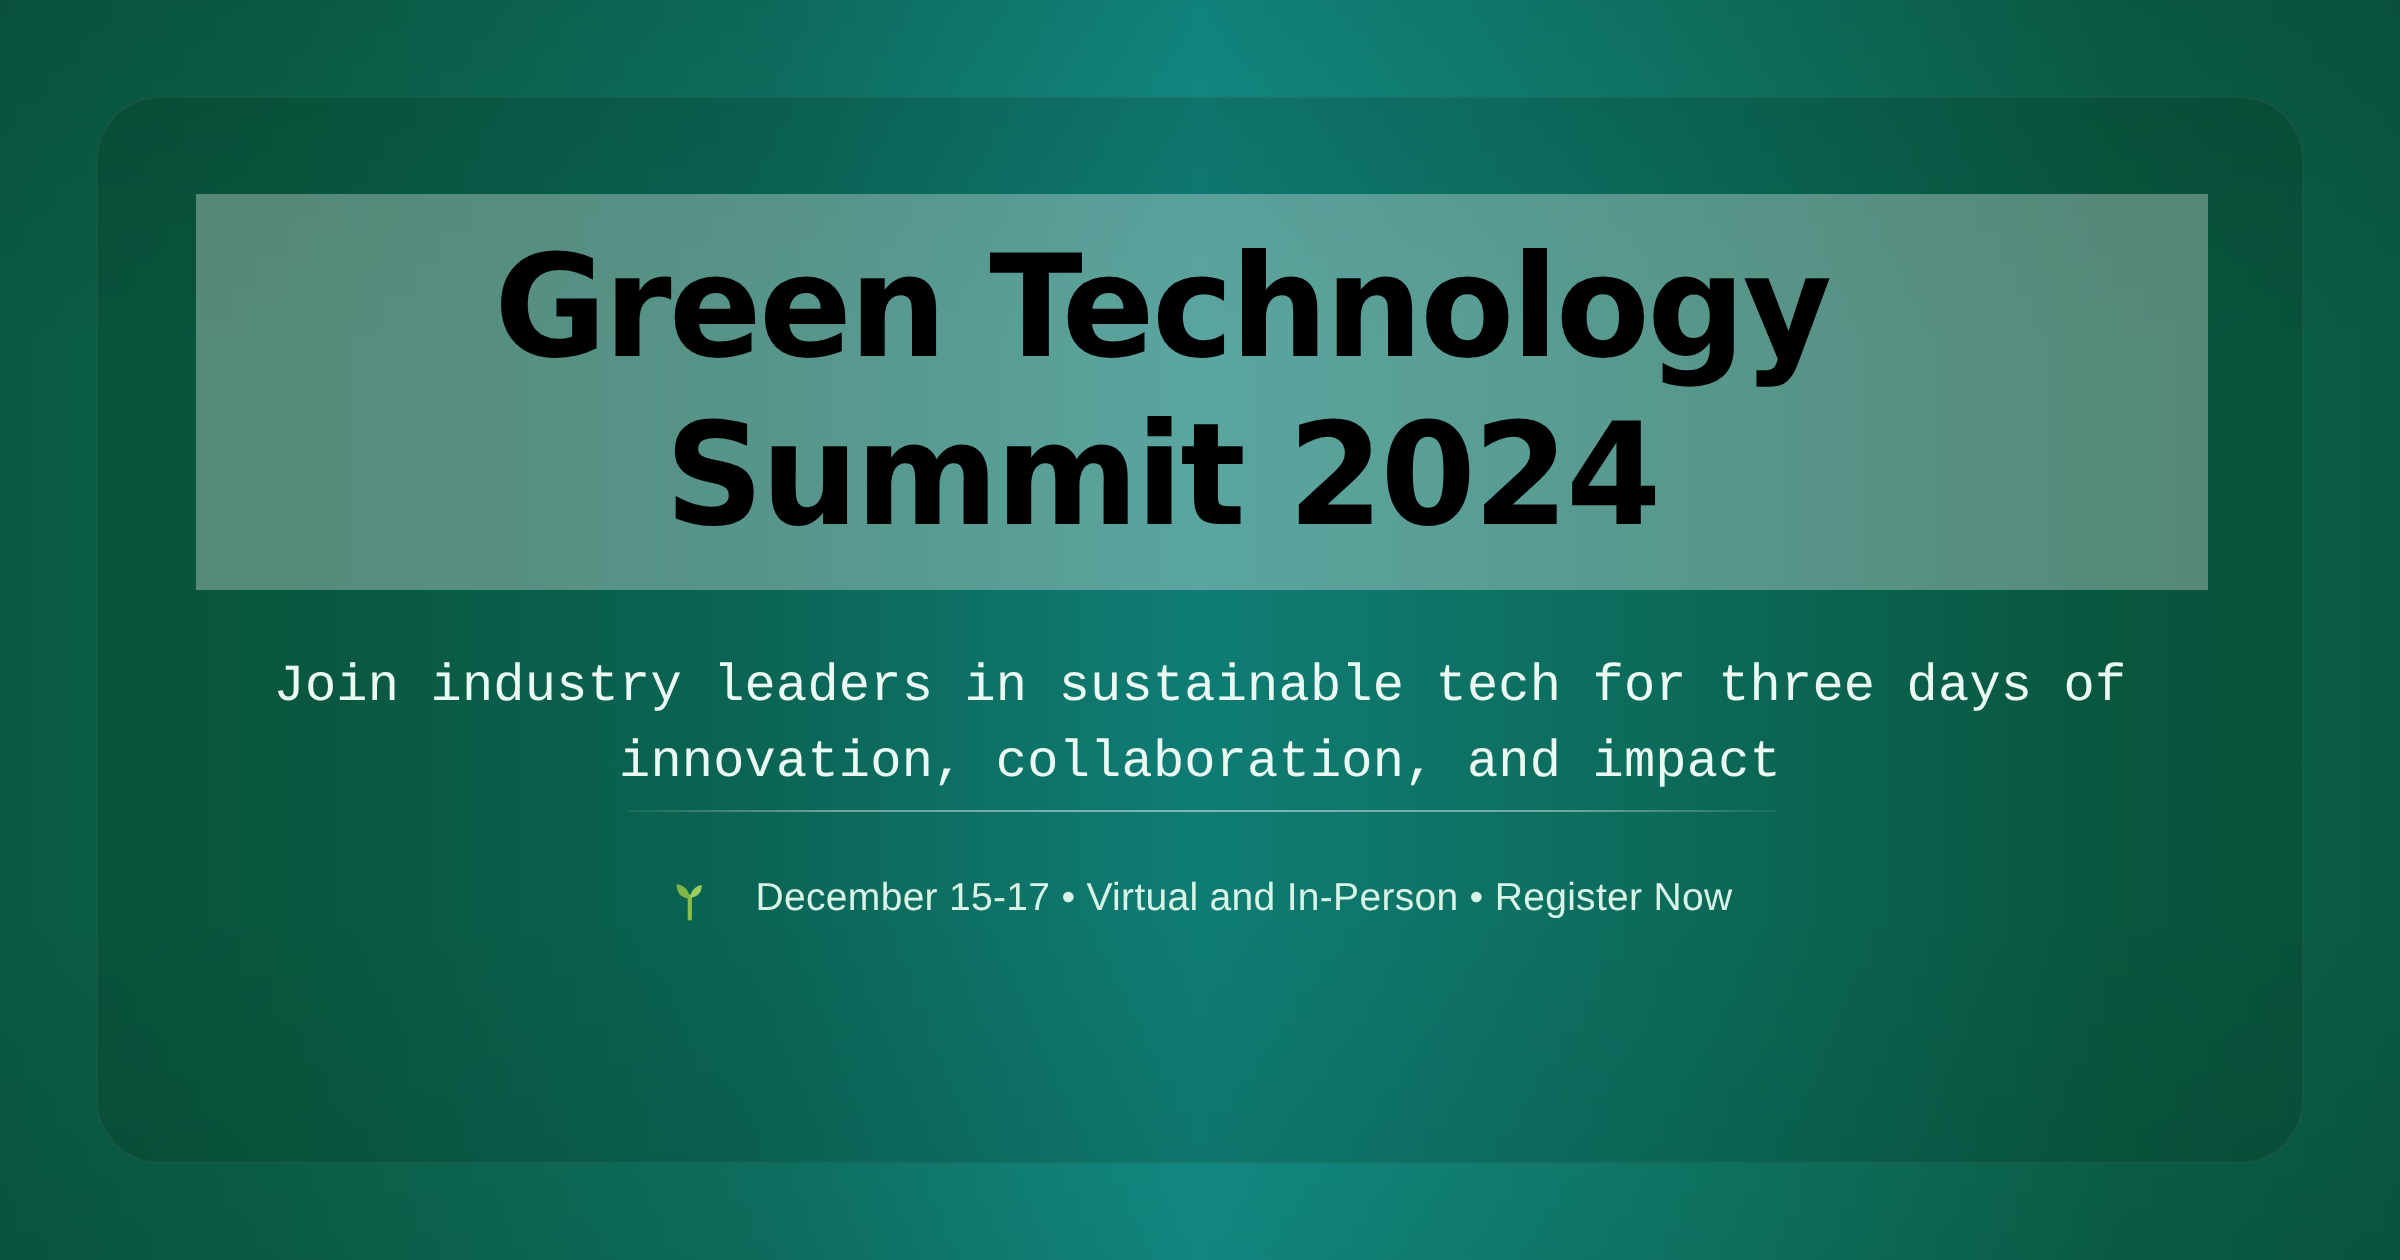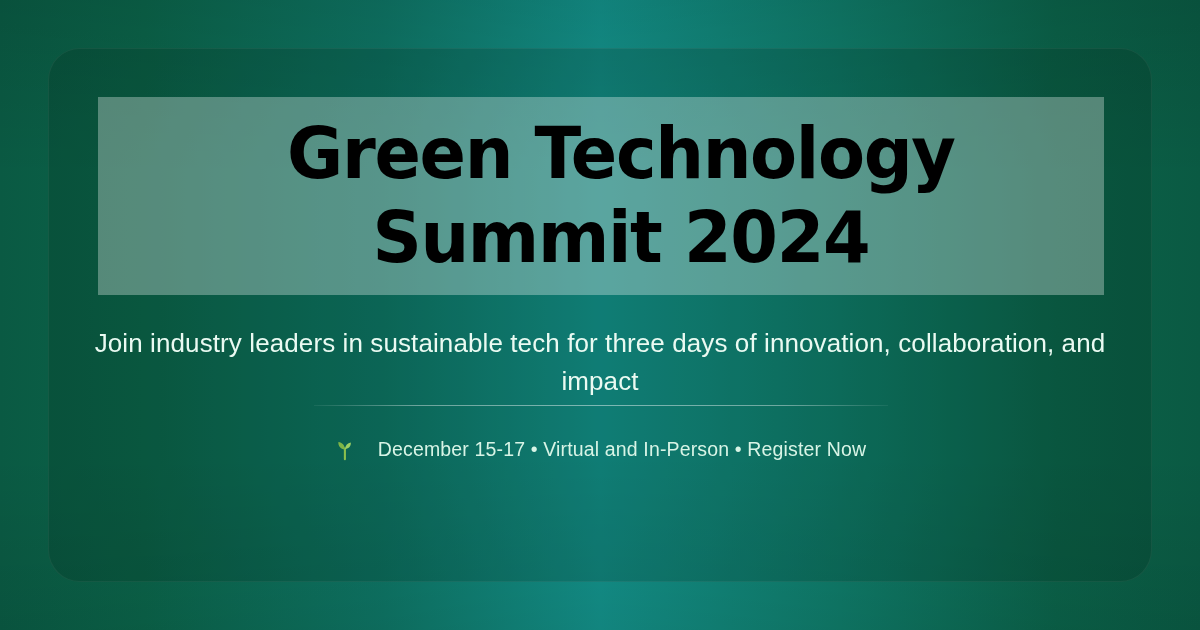--- a/index.html
+++ b/index.html
@@ -62,21 +62,21 @@
   
   .title-band {
     position: absolute;
     left: 49px;              
     top: 48px;               
     width: 1006px;
     height: 198px;
     background: rgba(255, 255, 255, 0.315);
     display: flex;
     align-items: center;
-    justify-content: flex-end;
+    justify-content: flex-start;
   }
 
   .title {
     margin: 0;
     text-align: center;
     color: #000000;
     font-family: "DejaVu Sans", sans-serif;
     font-weight: 700;
     font-size: 71px;
     line-height: 84px;
@@ -88,21 +88,21 @@
   
   .subtitle {
     position: absolute;
     left: 50%;
     transform: translateX(-50%);
     top: 275px;              
     width: 1018px;
     margin: 0;
     text-align: center;
     color: #eafaf2;
-    font-family: Liberation Sans, sans-serif;
+    font-family: Liberation Mono, monospace;
     font-weight: 400;
     font-size: 26px;
     line-height: 38px;
     letter-spacing: 0.1px;
   }
 
   
   .divider {
     position: absolute;
     left: 265px;             

